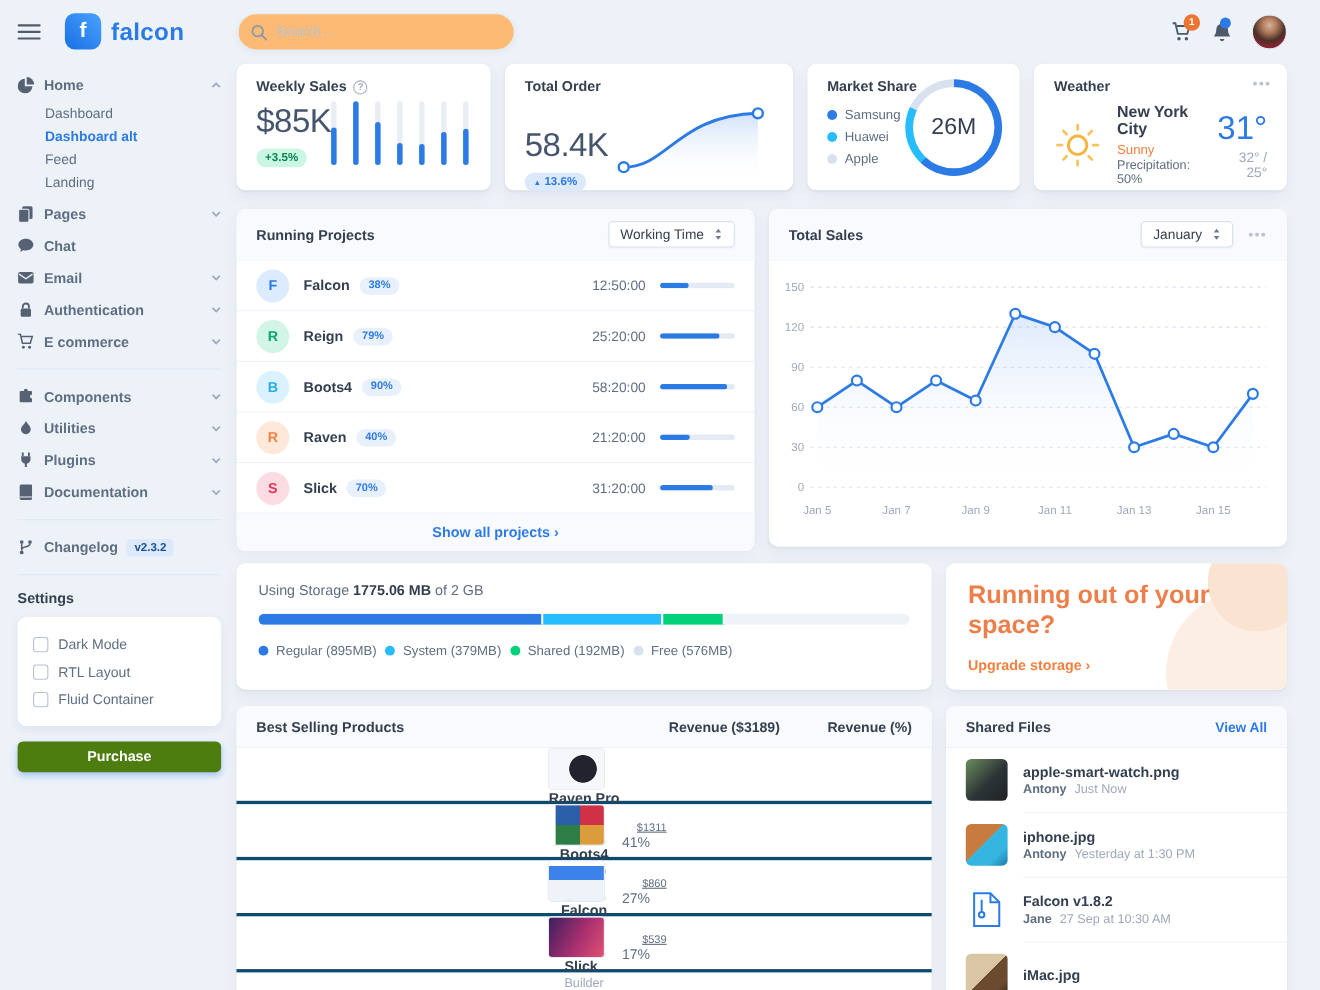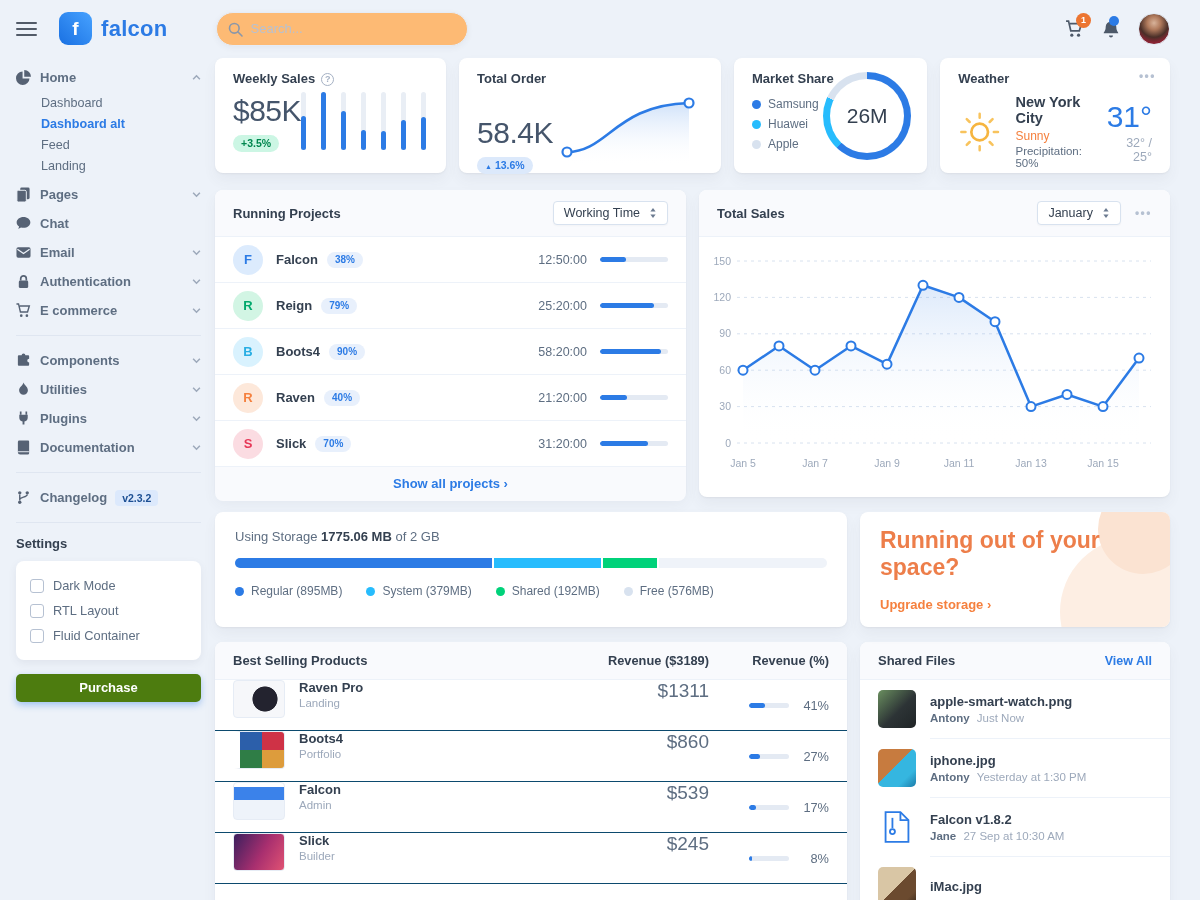--- a/index.html
+++ b/index.html
@@ -119,39 +119,39 @@
   .rp-footer { padding:9px 0 10px; text-align:center; background:#f9fafd; border-radius:0 0 8px 8px; }
   .rp-footer a { color:#2c7be5; font-size:13px; font-weight:bold; }
   .ts-body { padding:8px 4px 0; }
 
   
   .storage-card { flex:0 0 632px; padding:17px 20px; }
   .st-title { font-size:13px; color:#5e6e82; }
   .st-title b { color:#344050; }
   .st-bar { display:flex; height:10px; border-radius:5px; background:#eff3f9; overflow:hidden; margin-top:14px; }
   .st-seg { height:100%; border-right:2px solid #fff; }
-  .st-legend { display:flex; gap:24px; margin-top:13px; }
+  .st-legend { display:flex; gap:8px; margin-top:13px; }
   .promo-card { flex:1; padding:15px 20px; position:relative; overflow:hidden; }
   .promo-card::before { content:""; position:absolute; width:150px; height:150px; border-radius:50%;
     background:#fdeee3; right:-40px; bottom:-60px; }
   .promo-card::after { content:""; position:absolute; width:90px; height:90px; border-radius:50%;
     background:#fbe3d2; right:-18px; top:-28px; }
   .promo-title { font-size:23px; font-weight:bold; color:#ed7e4a; position:relative; z-index:1; }
   .promo-body { font-size:12.3px; color:#5e6e82; line-height:1.5; margin-top:7px; max-width:250px; position:relative; z-index:1; }
   .promo-link { display:inline-block; margin-top:16px; color:#f5803e; font-weight:bold; font-size:13px; position:relative; z-index:1; }
 
   
   .bs-card { flex:0 0 632px; }
   .sf-card { flex:1; }
-  .bs-row { display:flex; padding:0 18px; height:51px; border-bottom:1px solid #0c4a6e; }
+  .bs-row { display:flex; align-items:center; padding:0 18px; height:51px; border-bottom:3px solid #0c4a6e;flex-direction:column; }
   .bs-thumb { width:52px; height:38px; border-radius:4px; margin-right:14px; flex-shrink:0; border:1px solid #e6ecf5; }
   .bs-info { flex:1; }
   .bs-name { font-size:13px; font-weight:bold; color:#344050; display:block; }
   .bs-cat { font-size:11.5px; color:#9da9bb; margin-top:2px; }
-  .bs-rev { width:150px; text-align:right; color:#5e6e82; font-size:19px; }
+  .bs-rev { width:150px; text-align:right; color:#5e6e82; font-size:10px;text-decoration:underline; }
   .bs-pct { width:120px; display:flex; align-items:center; justify-content:flex-end; gap:10px; }
   .bs-track { width:40px; }
   .bs-pct-label { width:30px; text-align:right; color:#5e6e82; font-size:12.8px; }
   .col-head { font-size:12.8px; font-weight:bold; color:#344050; }
   .w150 { width:150px; text-align:right; }
   .w120 { width:120px; text-align:right; }
   .thumb-raven { background:radial-gradient(circle at 62% 50%, #23232f 0 34%, #f6f7fa 36%); }
   .thumb-boots { background:conic-gradient(#cf3246 0 25%, #dd9c3c 25% 50%, #2f7d46 50% 75%, #2c5faa 75% 100%);
     border-left:7px solid #fff; }
   .thumb-falcon { background:linear-gradient(180deg,#ffffff 0 12%, #3b82ea 12% 46%, #eef3fa 46% 100%); }

